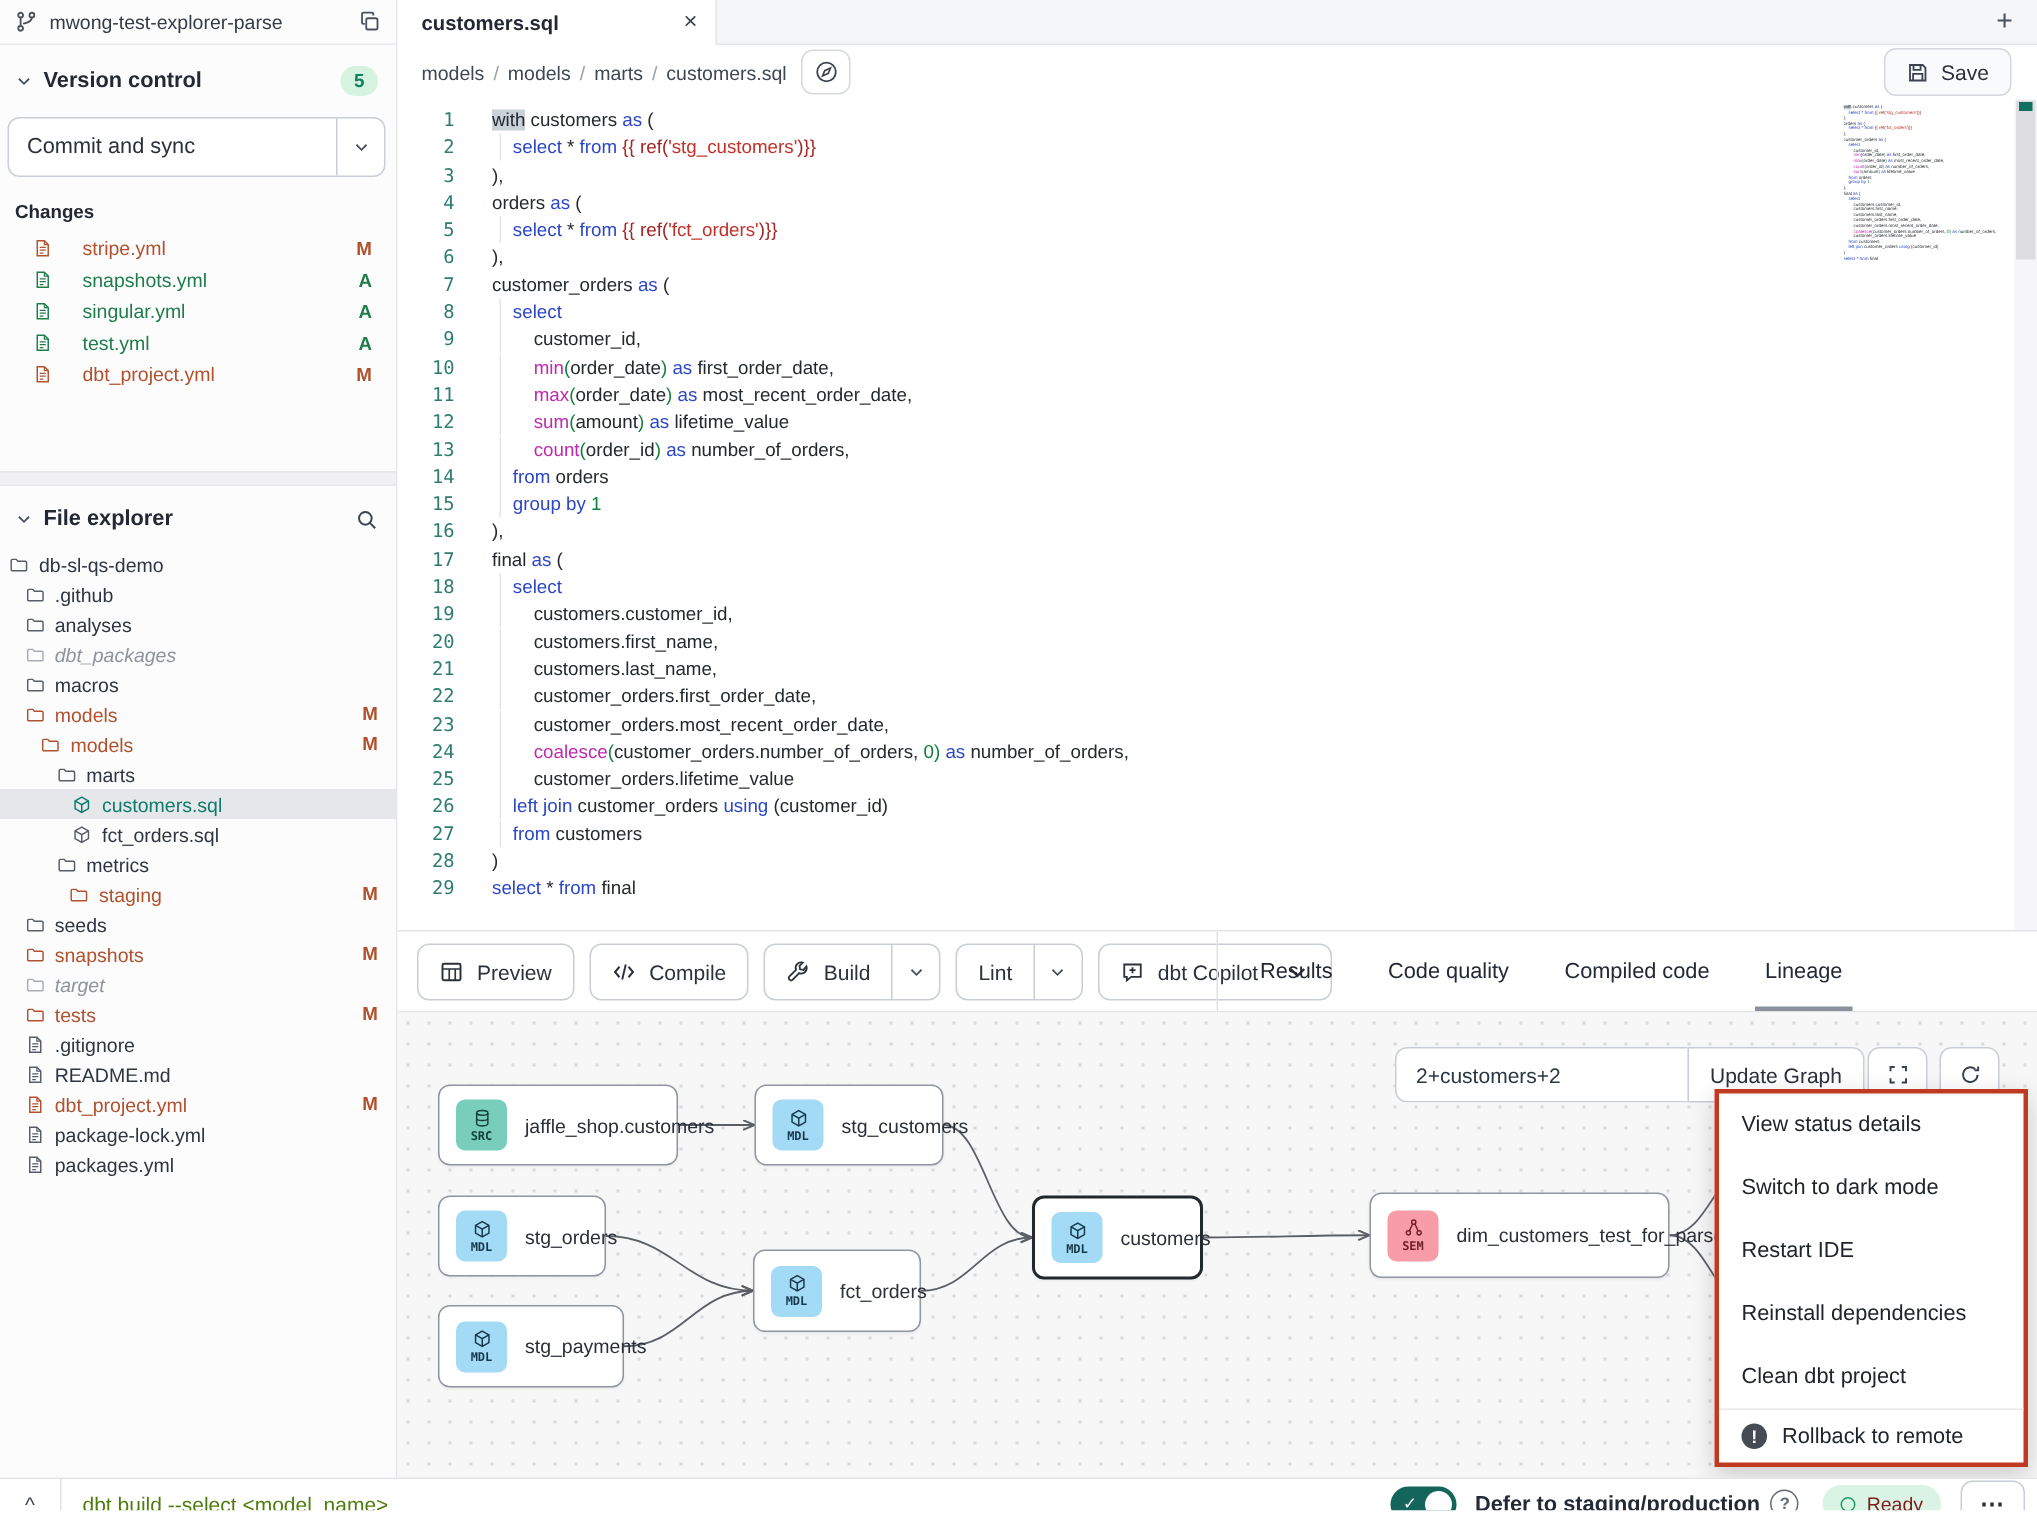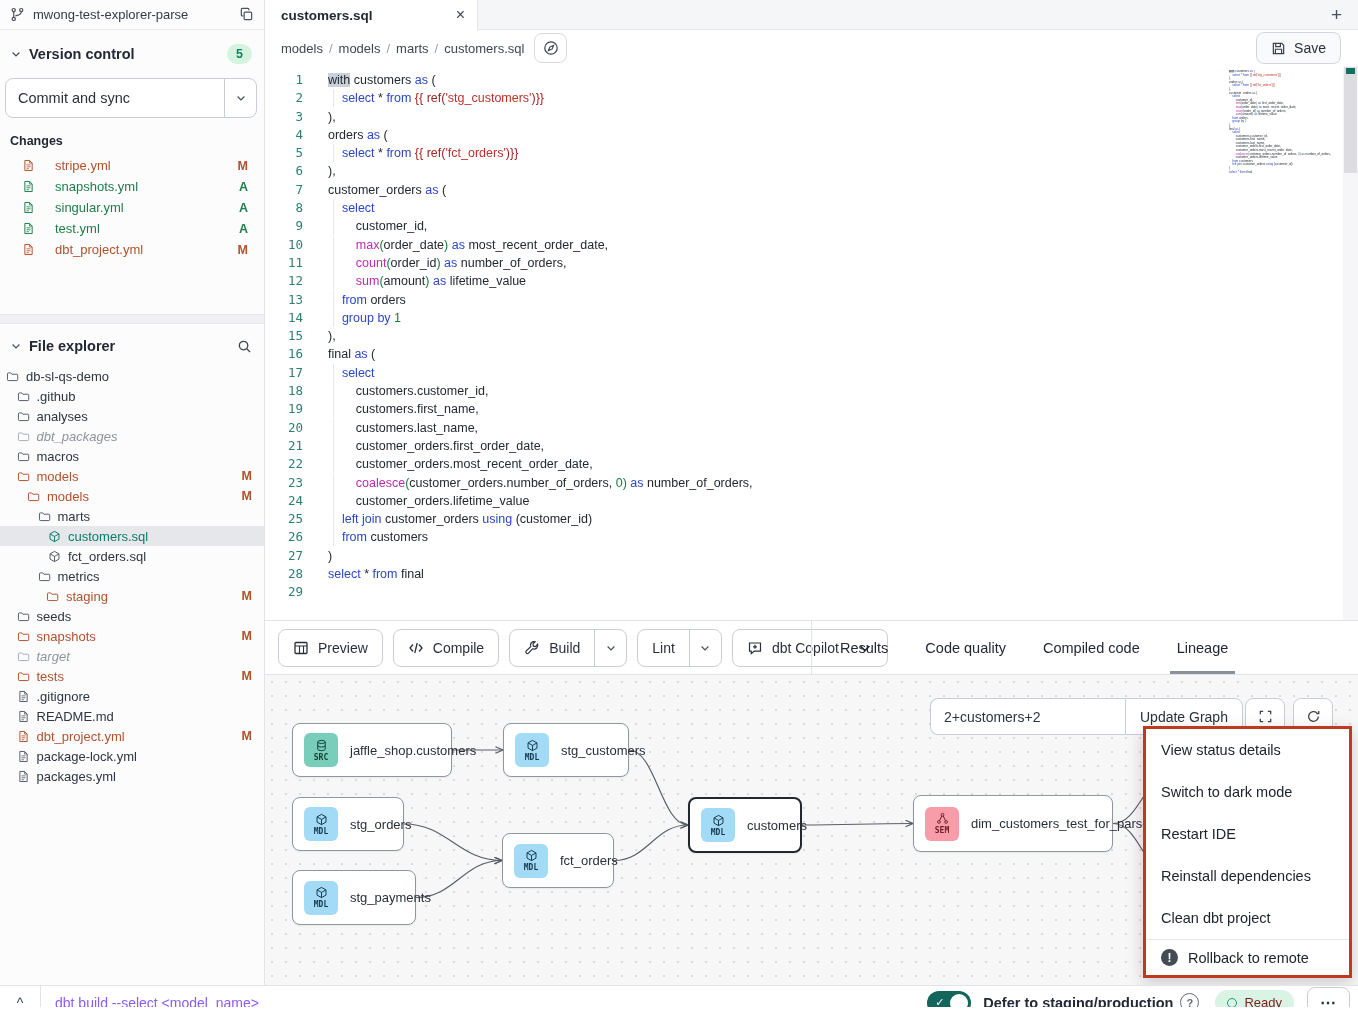--- a/index.html
+++ b/index.html
@@ -99,21 +99,21 @@
   .ctx-menu{position:absolute;left:878px;top:51px;width:209px;height:252px;background:#fff;border:3px solid #bf3a20;box-shadow:0 5px 16px rgba(0,0,0,.18);box-sizing:border-box;z-index:6;display:flex;flex-direction:column;}
   .menu-item{height:42px;display:flex;align-items:center;padding-left:15px;font-size:14.5px;color:#20242c;cursor:pointer;flex:none}
   .menu-divider{height:1px;background:#e7e8ea;flex:none}
   .menu-danger{flex:1;display:flex;align-items:center;gap:10px;padding-left:15px;font-size:14.5px;color:#20242c;cursor:pointer}
   .excl{width:17px;height:17px;border-radius:50%;background:#444b54;color:#fff;font-size:12px;font-weight:bold;display:flex;align-items:center;justify-content:center;flex:none}
 
   
   .statusbar{position:absolute;left:0;top:985px;width:1358px;height:33px;border-top:1px solid #e2e3e6;background:#fff;display:flex;align-items:center;}
   .sb-chevron{width:40px;text-align:center;color:#3c4454;font-size:14px;cursor:pointer}
   .sb-vdiv{width:1px;height:33px;background:#e2e3e6;}
-  .sb-command{margin-left:14px;font-size:14px;color:#8b5cf6;}
+  .sb-command{margin-left:14px;font-size:14px;color:#4d7c0f;}
   .sb-right{margin-left:auto;display:flex;align-items:center;padding-right:8px;}
   .toggle{width:44px;height:24px;border-radius:12px;background:#14655c;position:relative;display:flex;align-items:center;cursor:pointer;flex:none}
   .toggle .check{color:#fff;font-size:11px;margin-left:8px;}
   .toggle .knob{position:absolute;right:3px;top:3px;width:18px;height:18px;border-radius:50%;background:#fff;}
   .defer-label{font-weight:bold;font-size:14.5px;color:#232936;margin-left:12px;}
   .help{width:17px;height:17px;border-radius:50%;border:1.3px solid #646c78;color:#646c78;font-size:11px;font-weight:bold;display:flex;align-items:center;justify-content:center;margin-left:7px;cursor:pointer}
   .ready{height:25px;border-radius:13px;background:#d9f3e5;color:#7f1d1d;font-size:13px;display:flex;align-items:center;gap:7px;padding:0 12px;margin-left:16px;}
   .ready .dot{width:10px;height:10px;border-radius:50%;border:1.5px solid #1f9e66;box-sizing:border-box}
   .more-btn{width:41px;height:30px;border:1px solid #c9ced6;border-radius:8px;background:#fff;display:flex;align-items:center;justify-content:center;font-size:16px;font-weight:bold;color:#2b303b;letter-spacing:1px;margin-left:13px;cursor:pointer}
 </style>
@@ -484,23 +484,24 @@
     <div class="codelines" id="codelines">
         <div class="code-line"><span class="hl">with</span><span> customers </span><span class="k">as</span><span> (</span></div>
         <div class="code-line gd"><span>    </span><span class="k">select</span><span> * </span><span class="k">from</span><span> </span><span class="j">{{ ref(</span><span class="s">'stg_customers'</span><span class="j">)}}</span></div>
         <div class="code-line"><span>),</span></div>
         <div class="code-line"><span>orders </span><span class="k">as</span><span> (</span></div>
         <div class="code-line gd"><span>    </span><span class="k">select</span><span> * </span><span class="k">from</span><span> </span><span class="j">{{ ref(</span><span class="s">'fct_orders'</span><span class="j">)}}</span></div>
         <div class="code-line"><span>),</span></div>
         <div class="code-line"><span>customer_orders </span><span class="k">as</span><span> (</span></div>
         <div class="code-line gd"><span>    </span><span class="k">select</span></div>
         <div class="code-line gd"><span>        customer_id,</span></div>
+        <div class="code-line gd"><span>        </span><span class="f">min</span><span class="g">(</span><span>order_date</span><span class="g">)</span><span> </span><span class="k">as</span><span> first_order_date,</span></div>
         <div class="code-line gd"><span>        </span><span class="f">max</span><span class="g">(</span><span>order_date</span><span class="g">)</span><span> </span><span class="k">as</span><span> most_recent_order_date,</span></div>
+        <div class="code-line gd"><span>        </span><span class="f">sum</span><span class="g">(</span><span>amount</span><span class="g">)</span><span> </span><span class="k">as</span><span> lifetime_value</span></div>
         <div class="code-line gd"><span>        </span><span class="f">count</span><span class="g">(</span><span>order_id</span><span class="g">)</span><span> </span><span class="k">as</span><span> number_of_orders,</span></div>
-        <div class="code-line gd"><span>        </span><span class="f">sum</span><span class="g">(</span><span>amount</span><span class="g">)</span><span> </span><span class="k">as</span><span> lifetime_value</span></div>
         <div class="code-line gd"><span>    </span><span class="k">from</span><span> orders</span></div>
         <div class="code-line gd"><span>    </span><span class="k">group</span><span> </span><span class="k">by</span><span> </span><span class="n">1</span></div>
         <div class="code-line"><span>),</span></div>
         <div class="code-line"><span>final </span><span class="k">as</span><span> (</span></div>
         <div class="code-line gd"><span>    </span><span class="k">select</span></div>
         <div class="code-line gd"><span>        customers.customer_id,</span></div>
         <div class="code-line gd"><span>        customers.first_name,</span></div>
         <div class="code-line gd"><span>        customers.last_name,</span></div>
         <div class="code-line gd"><span>        customer_orders.first_order_date,</span></div>
         <div class="code-line gd"><span>        customer_orders.most_recent_order_date,</span></div>

